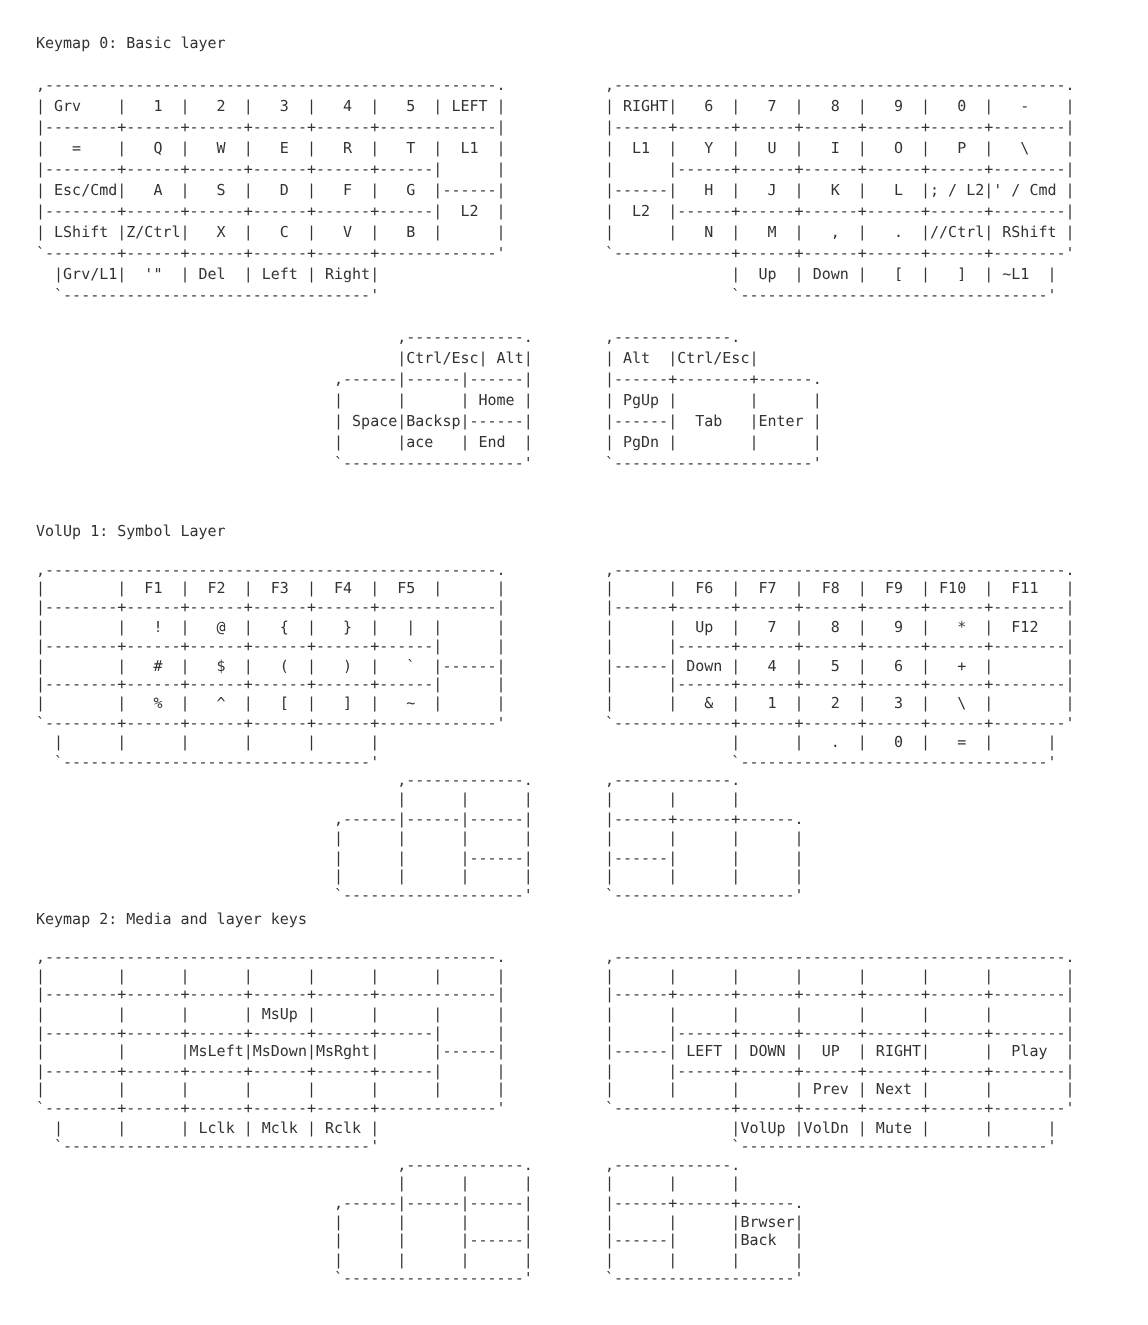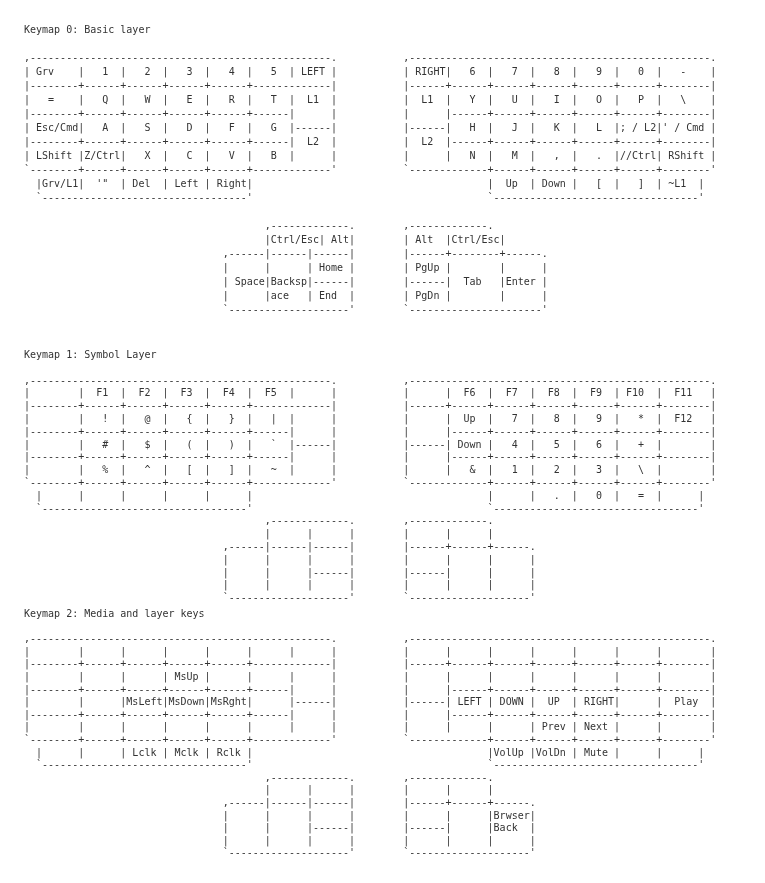--- a/index.html
+++ b/index.html
@@ -48,21 +48,21 @@
   `----------------------------------'                                       `----------------------------------'
 
                                         ,-------------.        ,-------------.
                                         |Ctrl/Esc| Alt|        | Alt  |Ctrl/Esc|
                                  ,------|------|------|        |------+--------+------.
                                  |      |      | Home |        | PgUp |        |      |
                                  | Space|Backsp|------|        |------|  Tab   |Enter |
                                  |      |ace   | End  |        | PgDn |        |      |
                                  `--------------------'        `----------------------'</span></pre>
 
-<pre class="keymap-block" id="keymap-1"><span class="keymap-title">Keymap 1: Symbol Layer</span>
+<pre class="keymap-block" id="keymap-1"><span class="keymap-title">VolUp 1: Symbol Layer</span>
 
 <span class="keymap-art">,--------------------------------------------------.           ,--------------------------------------------------.
 |        |  F1  |  F2  |  F3  |  F4  |  F5  |      |           |      |  F6  |  F7  |  F8  |  F9  | F10  |  F11   |
 |--------+------+------+------+------+-------------|           |------+------+------+------+------+------+--------|
 |        |   !  |   @  |   {  |   }  |   |  |      |           |      |  Up  |   7  |   8  |   9  |   *  |  F12   |
 |--------+------+------+------+------+------|      |           |      |------+------+------+------+------+--------|
 |        |   #  |   $  |   (  |   )  |   `  |------|           |------| Down |   4  |   5  |   6  |   +  |        |
 |--------+------+------+------+------+------|      |           |      |------+------+------+------+------+--------|
 |        |   %  |   ^  |   [  |   ]  |   ~  |      |           |      |   &amp;  |   1  |   2  |   3  |   \  |        |
 `--------+------+------+------+------+-------------'           `-------------+------+------+------+------+--------'

